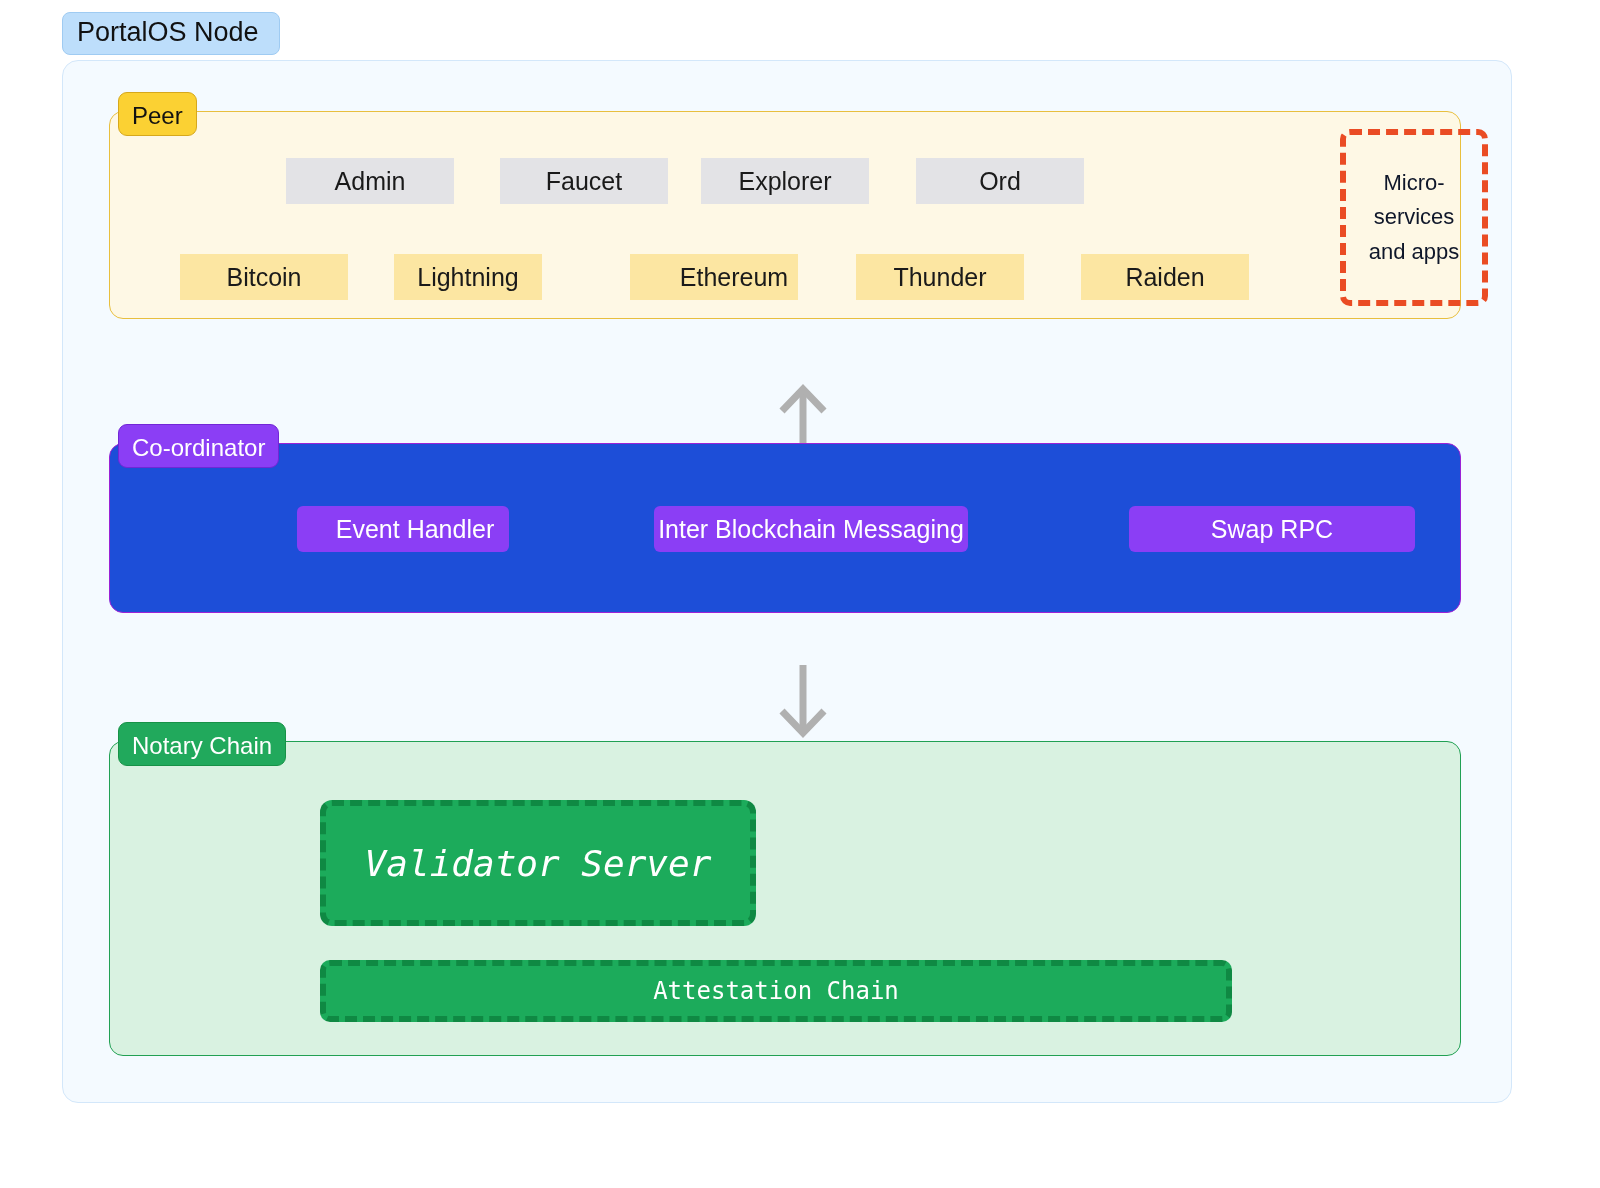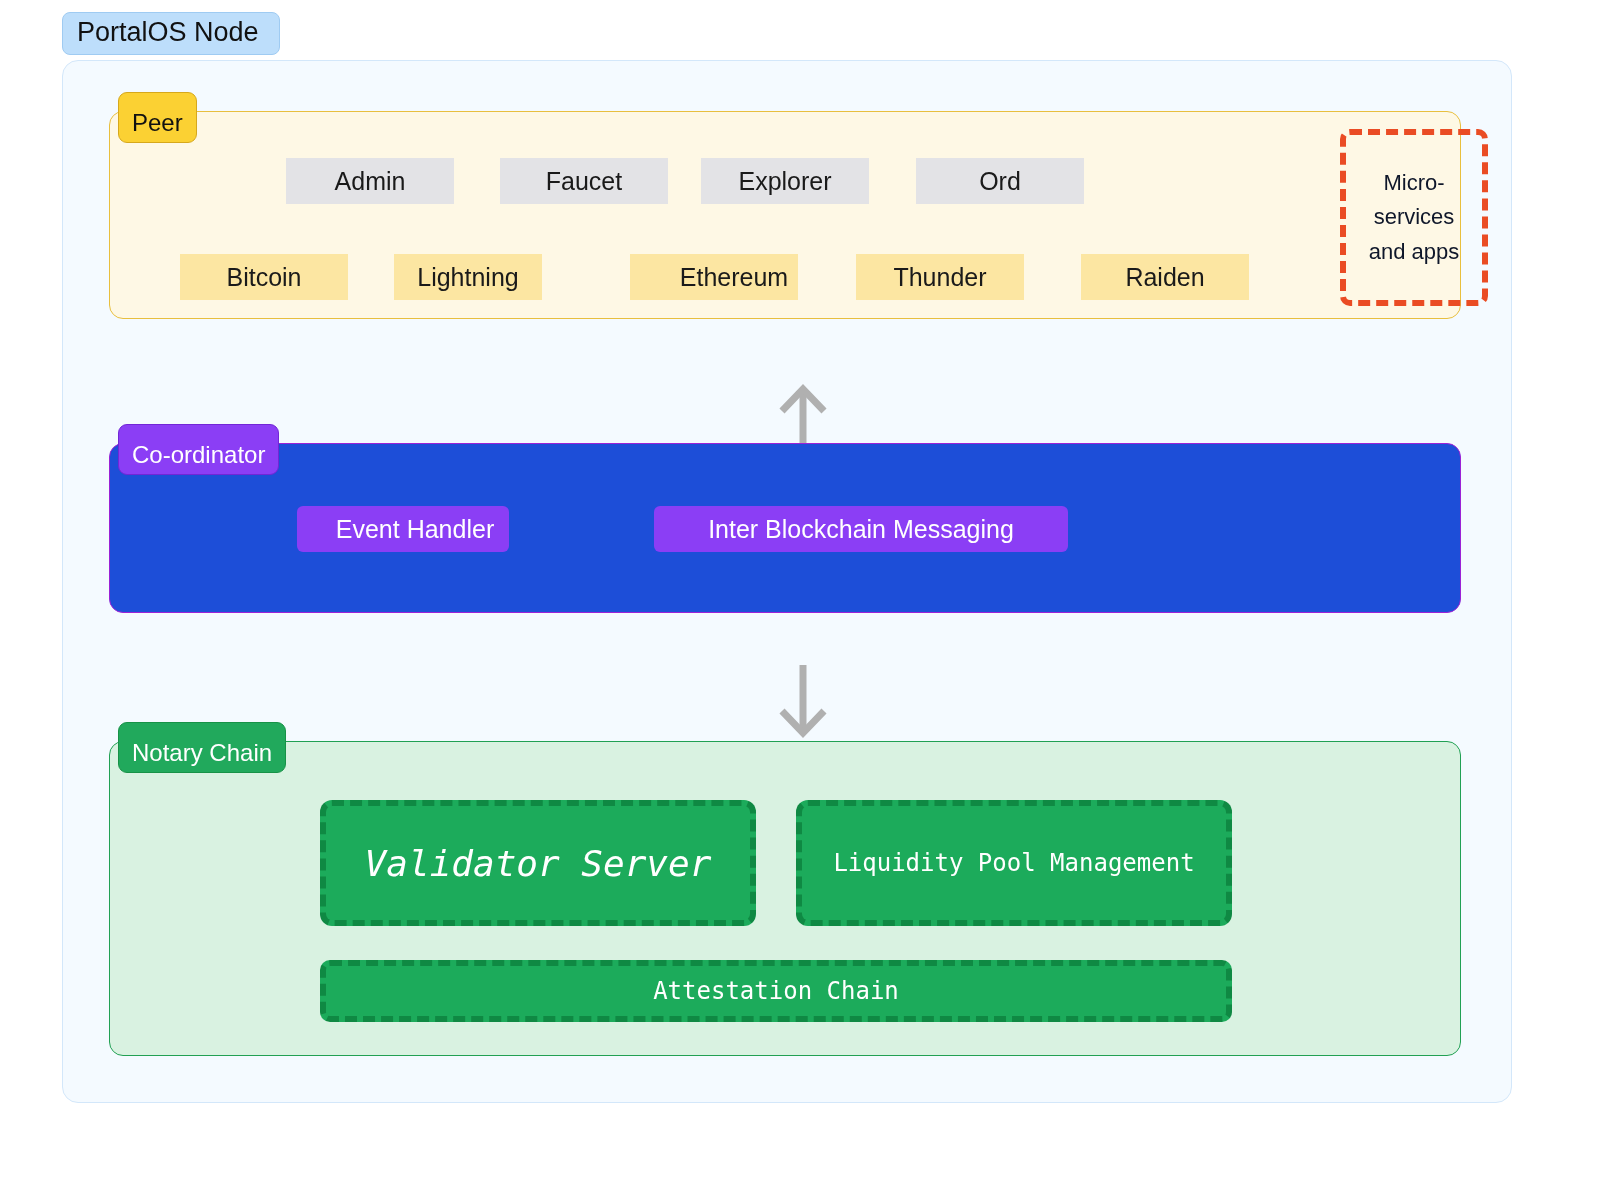--- a/index.html
+++ b/index.html
@@ -49,21 +49,21 @@
   
   .section {
     position: absolute;
     border-radius: 14px;
   }
   .section-label {
     position: absolute;
     left: 8px;
     top: -20px;
     border-radius: 9px;
-    padding: 18px 13px 7px 13px;
+    padding: 11px 13px 7px 13px;
     font-size: 24px;
     line-height: 1.0;
     white-space: nowrap;
   }
 
   
   #peer-section {
     left: 46px;
     top: 50px;
     width: 1352px;
@@ -153,21 +153,21 @@
     background: #8b3ef5;
     border-radius: 6px;
     display: flex;
     align-items: center;
     justify-content: center;
     font-size: 25px;
     color: #ffffff;
     white-space: nowrap;
   }
   .k0 { left: 187px;  width: 212px; padding-left: 24px; }
-  .k1 { left: 544px;  width: 414px; }
+  .k1 { left: 544px;  width: 314px; }
   .k2 { left: 1019px; width: 286px; }
 
   
   #notary-section {
     left: 46px;
     top: 680px;
     width: 1352px;
     height: 315px;
     background: #d9f2e1;
     border: 1.8px solid #21a053;
@@ -250,29 +250,29 @@
     <svg class="arrow-svg" id="arrow-up" width="80" height="72" viewBox="0 0 80 72">
       <line x1="40" y1="72" x2="40" y2="10" stroke="#b0b0b0" stroke-width="7"></line>
       <polyline points="19,30 40,8 61,30" fill="none" stroke="#b0b0b0" stroke-width="7" stroke-linecap="butt" stroke-linejoin="miter"></polyline>
     </svg>
 
     <div class="section" id="coord-section">
       <div class="section-label" id="coord-label">Co-ordinator</div>
 
       <div class="coord-btn k0">Event Handler</div>
       <div class="coord-btn k1">Inter Blockchain Messaging</div>
+      <div class="coord-btn k2">Swap RPC</div>
     </div>
 
     <svg class="arrow-svg" id="arrow-down" width="80" height="76" viewBox="0 0 80 76">
       <line x1="40" y1="0" x2="40" y2="66" stroke="#b0b0b0" stroke-width="7"></line>
       <polyline points="19,46 40,68 61,46" fill="none" stroke="#b0b0b0" stroke-width="7" stroke-linecap="butt" stroke-linejoin="miter"></polyline>
     </svg>
 
     <div class="section" id="notary-section">
       <div class="section-label" id="notary-label">Notary Chain</div>
 
       <div class="notary-box" id="validator-box">Validator Server</div>
-      <div class="notary-box" id="liquidity-box">Liquidity Pool Management</div>
       <div class="notary-box" id="attestation-box">Attestation Chain</div>
     </div>
 
   </div>
 </div>
 
 </body></html>

